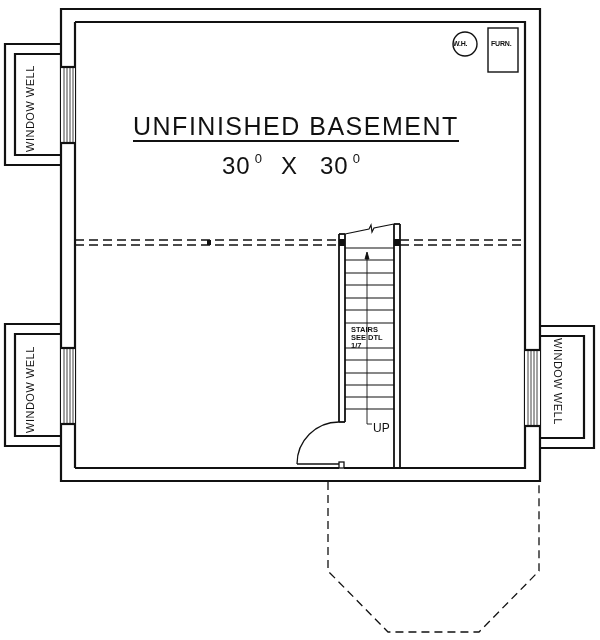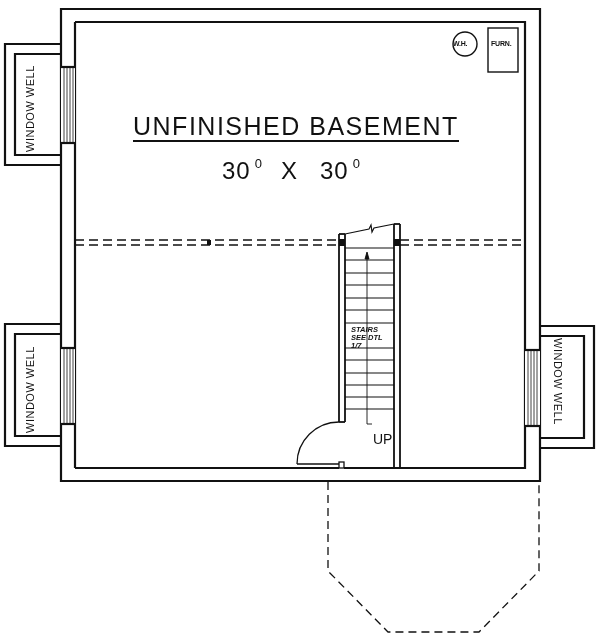--- a/index.html
+++ b/index.html
@@ -2,32 +2,32 @@
 <html><head>
   <meta charset="utf-8">
   <style>
     html, body { margin: 0; padding: 0; background: #ffffff; }
     body { width: 600px; height: 640px; position: relative; overflow: hidden;
            font-family: "Liberation Sans", sans-serif; }
     #plan { position: absolute; left: 0; top: 0; width: 600px; height: 640px; }
     .lbl { position: absolute; color: #111; white-space: nowrap; }
     .title { left: 133px; top: 112px; font-size: 25px; letter-spacing: 1.5px;
              border-bottom: 2px solid #111; padding-bottom: 0; line-height: 28px; }
-    .dims { left: 222px; top: 146px; font-size: 24px; letter-spacing: 1px; line-height: 36px; }
+    .dims { left: 222px; top: 146px; font-size: 24px; letter-spacing: 1px; line-height: 26px; }
     .dims sup { font-size: 13px; vertical-align: 11px; margin-left: 4px; }
     .dims .x { margin: 0 22px 0 18px; }
     .vert { font-size: 11px; letter-spacing: 0.5px; transform-origin: left top; }
     .vl1 { left: 24px; top: 152px; transform: rotate(-90deg); }
     .vl2 { left: 24px; top: 433px; transform: rotate(-90deg); }
     .vr  { left: 564px; top: 338px; transform: rotate(90deg); }
     .small { font-size: 7px; font-weight: bold; letter-spacing: -0.2px; }
     .wh { left: 453px; top: 40px; }
     .furn { left: 491px; top: 40px; }
-    .stairs-note { left: 351px; top: 326px; font-size: 7.5px; line-height: 8px; font-weight: bold; font-style: italic; }
-    .up { left: 373px; top: 431px; font-size: 14px; }
+    .stairs-note { left: 351px; top: 326px; font-size: 7.5px; line-height: 8px; font-weight: bold; }
+    .up { left: 373px; top: 421px; font-size: 12px; }
   </style>
 </head>
 <body>
 
 <svg id="plan" width="600" height="640" viewBox="0 0 600 640" xmlns="http://www.w3.org/2000/svg">
   <g stroke="#111" fill="none" stroke-width="2.2">
 
     <path d="M61,9 L540,9 L540,481 L61,481 Z"></path>
 
     <path d="M75,22 L525,22 L525,468 L344,468 M339,468 L75,468 Z"></path>

